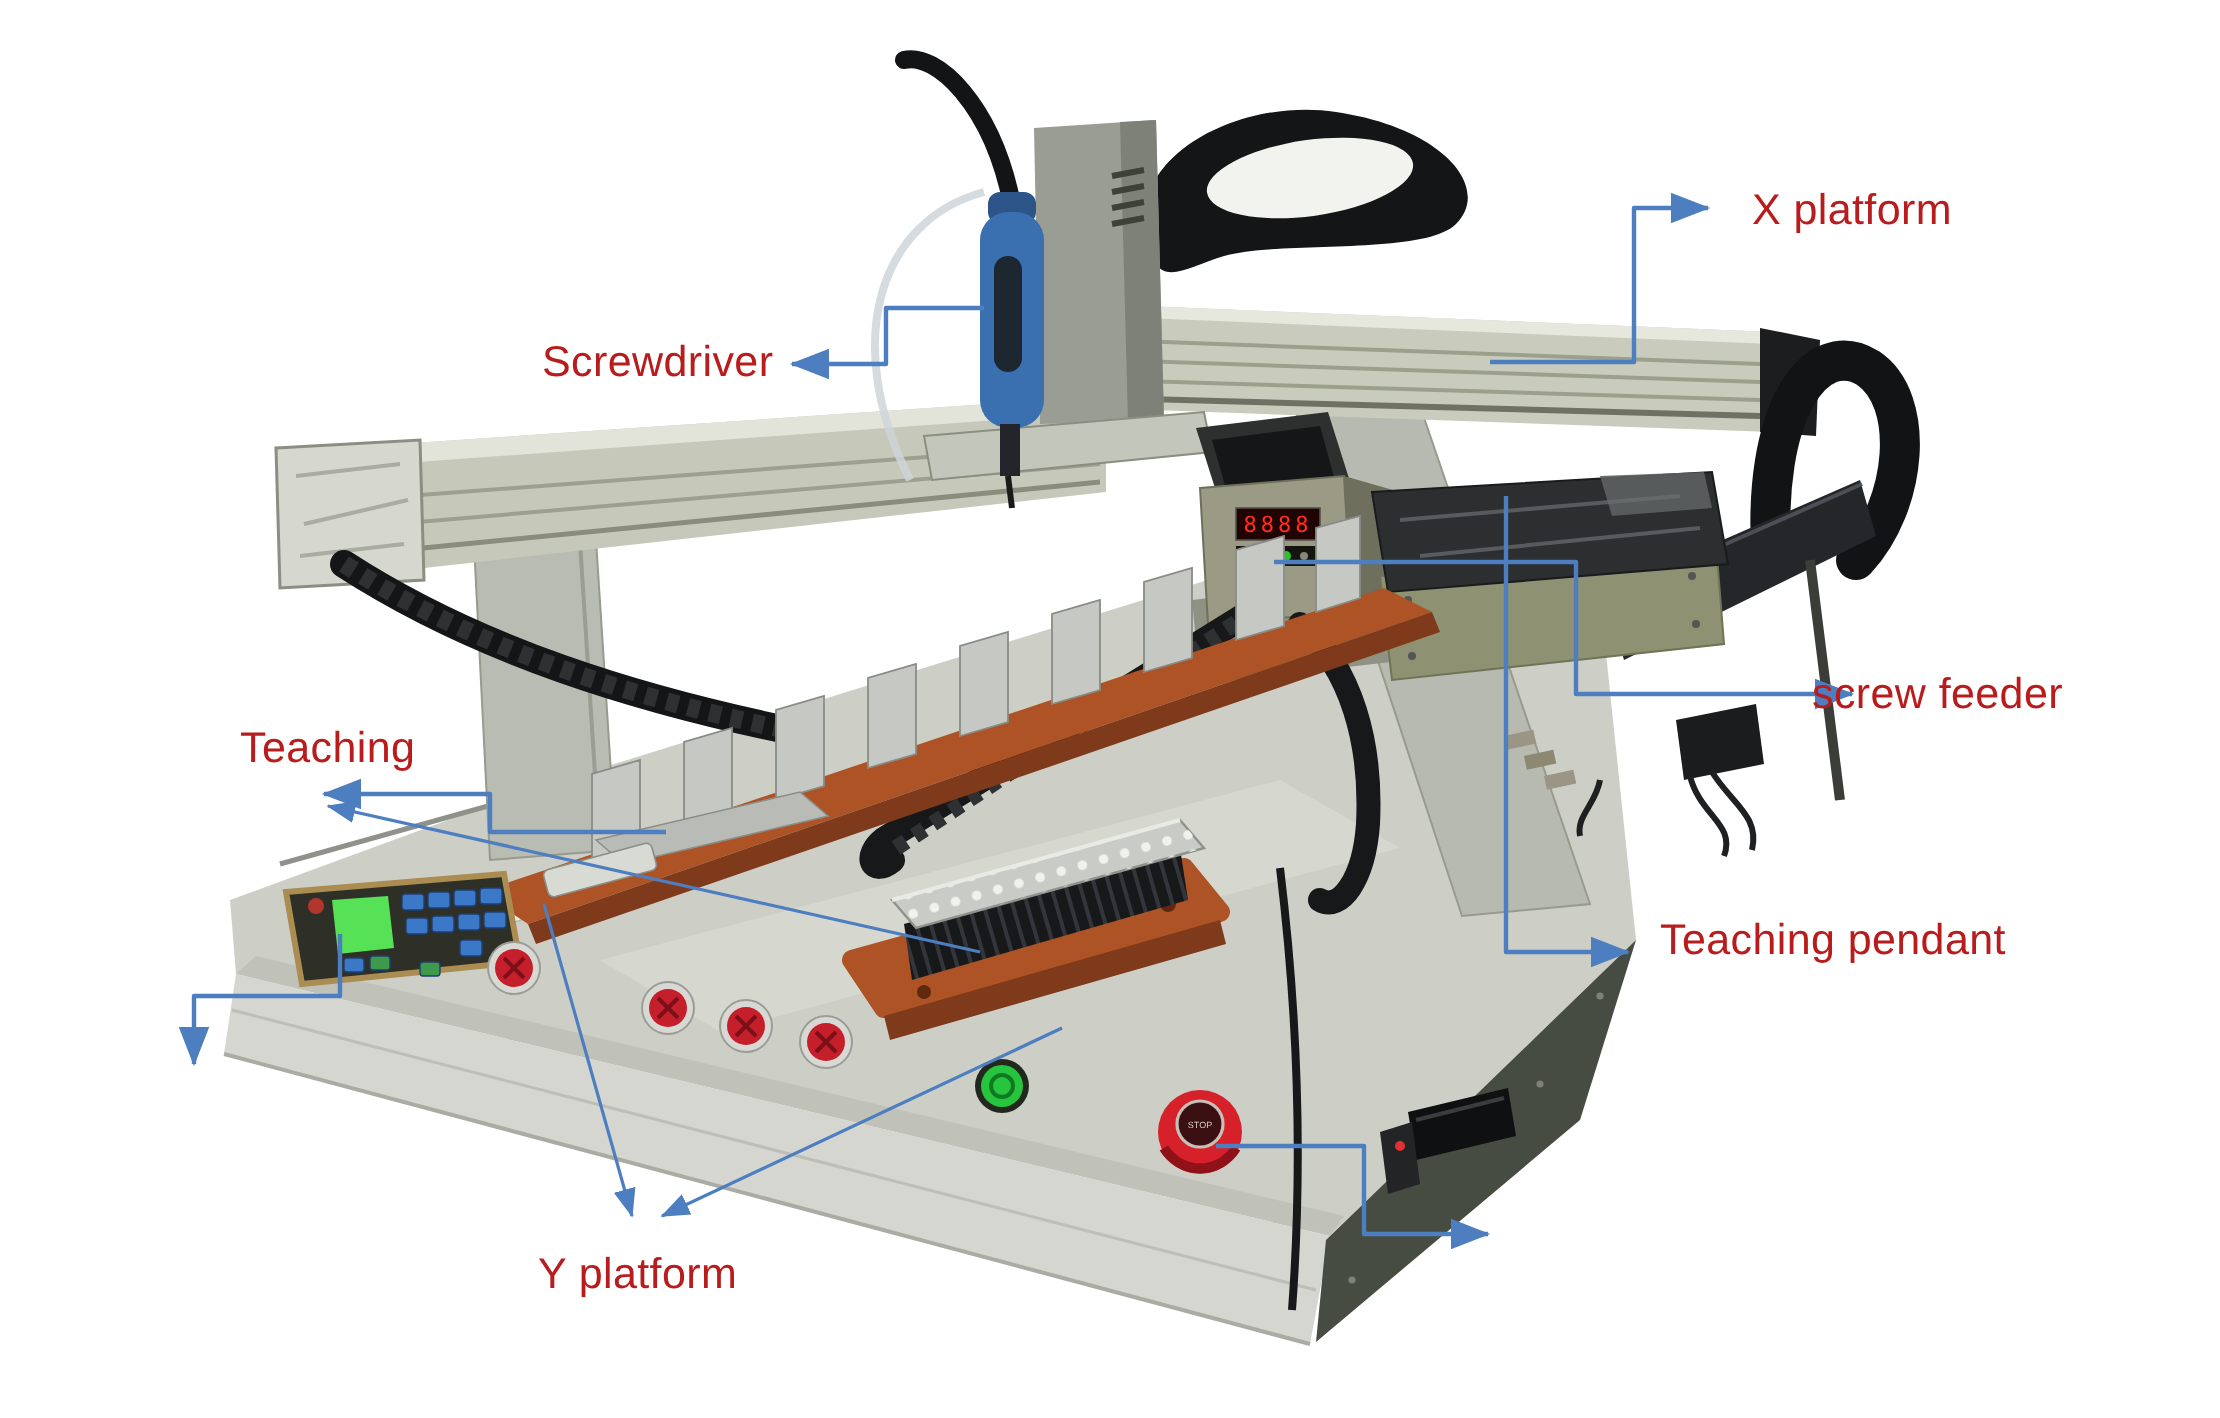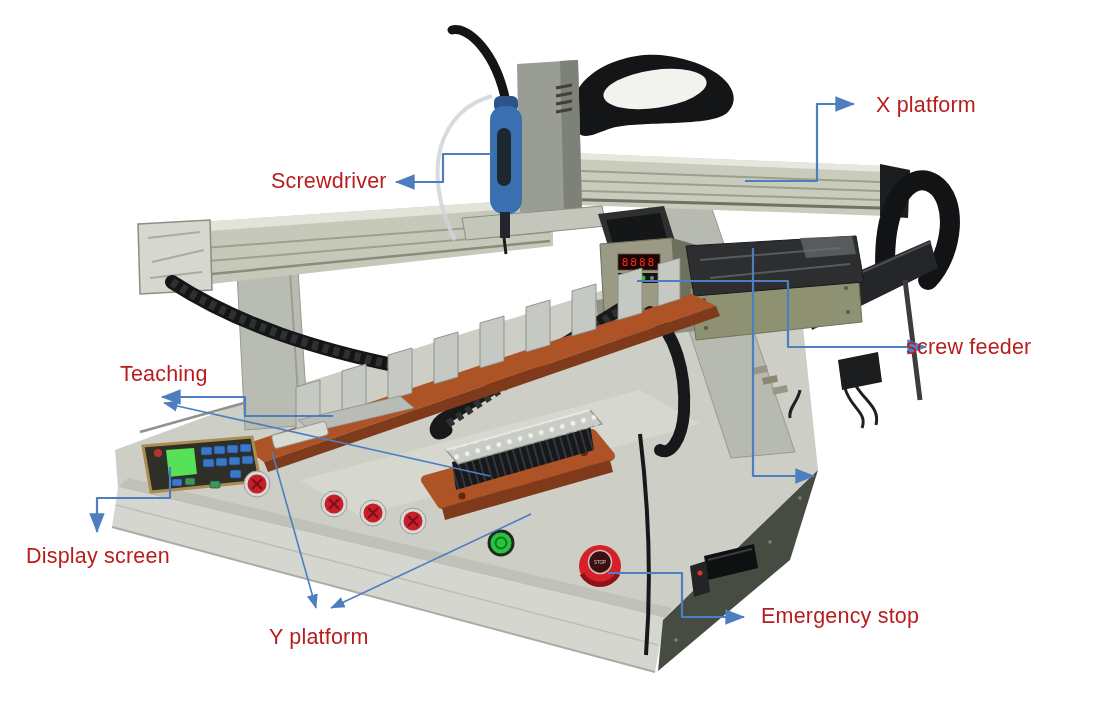--- a/index.html
+++ b/index.html
@@ -241,17 +241,16 @@
     <polyline stroke="#4d7ec0" stroke-width="1.6" marker-end="url(#arw)" points="272,452 316,608"></polyline>
     <polyline stroke="#4d7ec0" stroke-width="1.6" marker-end="url(#arw)" points="531,514 331,608"></polyline>
     <polyline stroke="#4d7ec0" stroke-width="2.2" marker-end="url(#arw)" points="608,573 682,573 682,617 744,617"></polyline>
   </g>
 </svg>
 
 <div class="callout-label" style="left:876px;top:93px;">X platform</div>
 <div class="callout-label" style="left:251px;top:169px;margin-left:20px;">Screwdriver</div>
 <div class="callout-label" style="left:906px;top:335px;">screw feeder</div>
 <div class="callout-label" style="left:120px;top:362px;">Teaching</div>
-<div class="callout-label" style="left:26px;top:544px;">Display screen</div>
+<div class="callout-label" style="left:830px;top:458px;">Teaching pendant</div>
 <div class="callout-label" style="left:269px;top:625px;text-align:right;">Y platform</div>
-<div class="callout-label" style="left:761px;top:604px;">Emergency stop</div>
 
 </div>
 
 </body></html>

